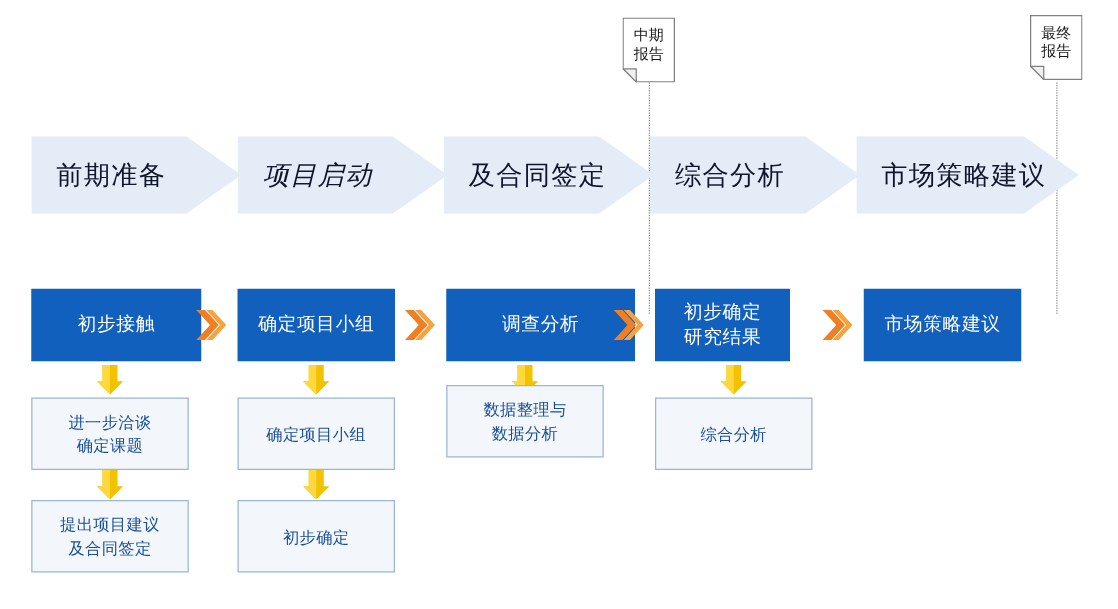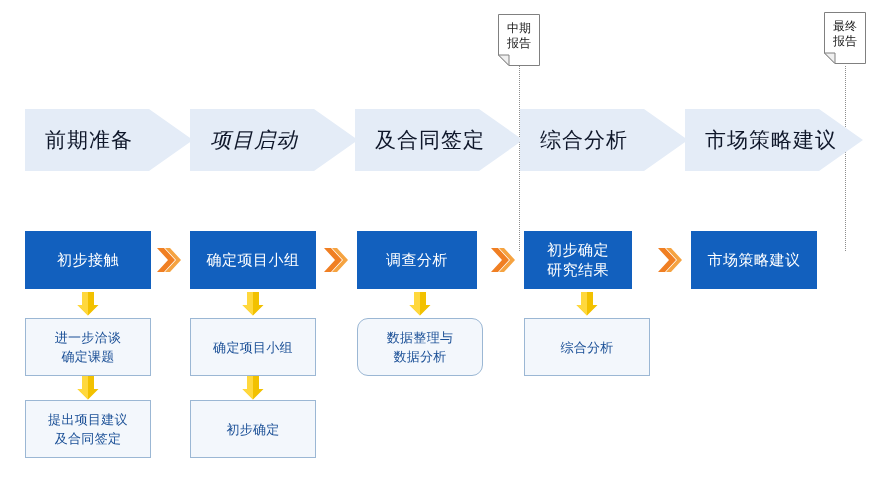--- a/index.html
+++ b/index.html
@@ -163,27 +163,27 @@
   </div>
   <div class="chevron" style="left:520px; top:101px; width:168px;">
     <div class="chev-shape"></div>
     <div class="chev-label">综合分析</div>
   </div>
   <div class="chevron" style="left:685px; top:101px; width:178px;">
     <div class="chev-shape"></div>
     <div class="chev-label">市场策略建议</div>
   </div>
 
-  <div class="bluebox" style="left:25px; top:231px; width:126px; height:58px;">
+  <div class="bluebox" style="left:25px; top:231px; width:136px; height:58px;">
     <span>初步接触</span>
   </div>
   <div class="bluebox" style="left:190px; top:231px; width:126px; height:58px;">
     <span>确定项目小组</span>
   </div>
-  <div class="bluebox" style="left:357px; top:231px; width:120px; height:58px;">
+  <div class="bluebox" style="left:357px; top:231px; width:151px; height:58px;">
     <span>调查分析</span>
   </div>
   <div class="bluebox" style="left:524px; top:231px; width:108px; height:58px;">
     <span>初步确定
 研究结果</span>
   </div>
   <div class="bluebox" style="left:691px; top:231px; width:126px; height:58px;">
     <span>市场策略建议</span>
   </div>
 
@@ -251,21 +251,21 @@
   <div class="subbox" style="left:190px; top:400px; width:124px; height:56px;">
     <span>初步确定</span>
   </div>
 
   <div class="down-arrow" style="left:409px; top:292px;">
     <svg viewBox="0 0 22 24">
       <path d="M5 0 H17 V13 H21.5 L11 23.5 L0.5 13 H5 Z" fill="#f2c100"></path>
       <path d="M5 0 H11 V23.5 L0.5 13 H5 Z" fill="#ffd83d"></path>
     </svg>
   </div>
-  <div class="subbox" style="left:357px; top:318px; width:124px; height:56px;border-radius:11px;">
+  <div class="subbox" style="left:357px; top:308px; width:124px; height:56px;">
     <span>数据整理与
 数据分析</span>
   </div>
 
   <div class="down-arrow" style="left:576px; top:292px;">
     <svg viewBox="0 0 22 24">
       <path d="M5 0 H17 V13 H21.5 L11 23.5 L0.5 13 H5 Z" fill="#f2c100"></path>
       <path d="M5 0 H11 V23.5 L0.5 13 H5 Z" fill="#ffd83d"></path>
     </svg>
   </div>

